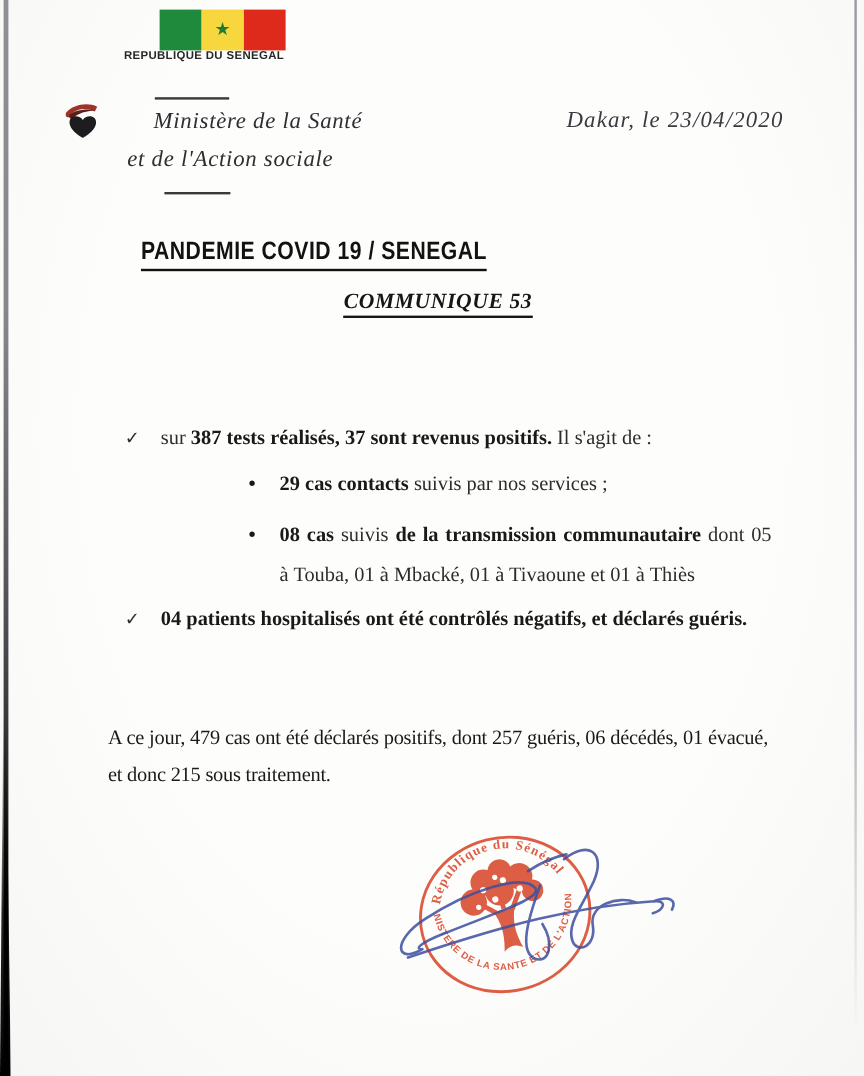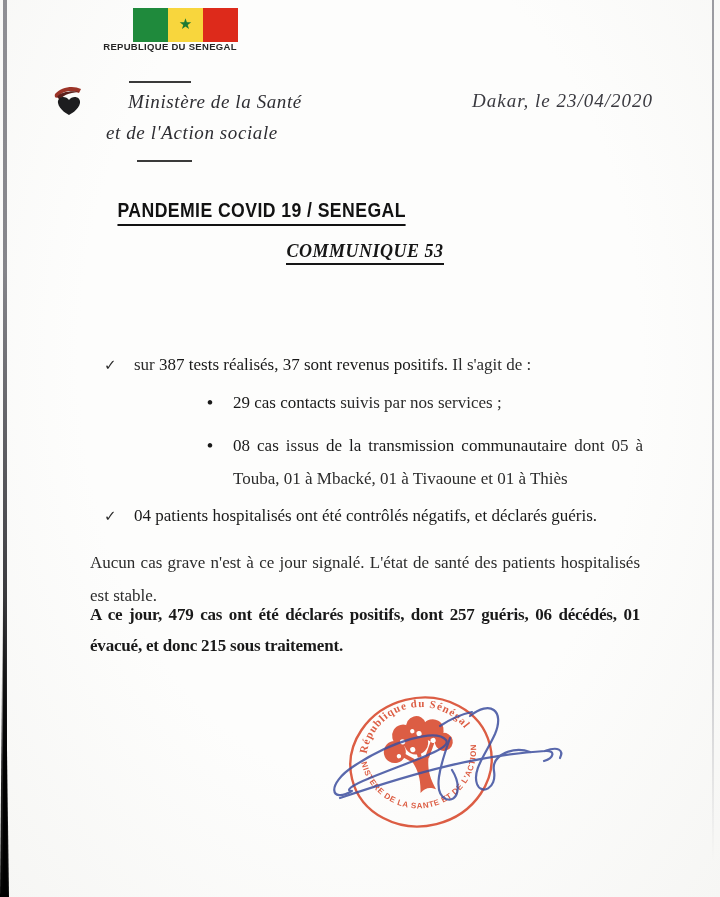--- a/index.html
+++ b/index.html
@@ -45,27 +45,27 @@
   .title-row{left:90px;top:198px;width:550px;text-align:left;}
   .title-inner{display:inline-block;transform:scaleX(.84);transform-origin:center;
     font-family:"Liberation Sans",sans-serif;font-weight:bold;font-size:21px;
     letter-spacing:.5px;color:#121212;border-bottom:2.5px solid #121212;padding-bottom:2px;}
   .subtitle-row{left:90px;top:241px;width:550px;text-align:center;}
   .subtitle-inner{display:inline-block;font-weight:bold;font-style:italic;font-size:18px;
     letter-spacing:.5px;color:#161616;border-bottom:2px solid #161616;padding-bottom:1px;}
 
   
   .para{left:90px;width:550px;font-size:17px;line-height:33px;text-align:justify;}
-  .b{font-weight:normal;color:#191919;}
+  .b{font-weight:bold;color:#191919;}
   .row-check{left:104px;display:flex;white-space:nowrap;font-size:17px;line-height:26px;}
   .row-check .glyph{flex:0 0 30px;font-family:"DejaVu Sans",sans-serif;font-size:15px;color:#2c2c2c;}
   .row-bullet{left:207px;width:436px;display:flex;font-size:17px;line-height:33px;}
   .row-bullet .glyph{flex:0 0 26px;font-weight:bold;font-size:17px;color:#191919;}
   .row-bullet .txt{flex:1;text-align:justify;}
-  .p2-bold{font-weight:bold;color:#191919;letter-spacing:-.2px;line-height:31px;}
+  .p2-bold{font-weight:normal;color:#191919;letter-spacing:-.2px;line-height:31px;}
   .p3{line-height:31px;}
   .p1{line-height:33px;}
 </style>
 </head>
 <body>
 
 <div class="page">
 
   <div class="abs edge-left"></div>
   <div class="abs edge-left-wedge"></div>
@@ -105,29 +105,28 @@
     <span class="txt"><span>sur </span><span class="b">387 tests réalisés, 37 sont revenus positifs.</span><span> Il s'agit de :</span></span>
   </div>
 
   <div class="abs row-bullet" style="top:386px">
     <span class="glyph">•</span>
     <span class="txt"><span class="b">29 cas contacts</span><span> suivis par nos services ;</span></span>
   </div>
 
   <div class="abs row-bullet" style="top:429px">
     <span class="glyph">•</span>
-    <span class="txt"><span class="b">08 cas</span><span> issus </span><span class="b">de la transmission communautaire</span><span> dont 05 à Touba, 01 à Mbacké, 01 à Tivaoune et 01 à Thiès</span></span>
+    <span class="txt"><span class="b">08 cas</span><span> suivis </span><span class="b">de la transmission communautaire</span><span> dont 05 à Touba, 01 à Mbacké, 01 à Tivaoune et 01 à Thiès</span></span>
   </div>
 
   <div class="abs row-check" style="top:503px">
     <span class="glyph">✓</span>
     <span class="txt b">04 patients hospitalisés ont été contrôlés négatifs, et déclarés guéris.</span>
   </div>
 
-  <div class="abs para p1" style="top:546px">Aucun cas grave n'est à ce jour signalé. L'état de santé des patients hospitalisés est stable.</div>
   <div class="abs para p2-bold" style="top:599px">A ce jour, 479 cas ont été déclarés positifs, dont 257 guéris, 06 décédés, 01 évacué, et donc 215 sous traitement.</div>
 
   <svg class="abs" style="left:270px;top:668px" width="330" height="215" viewBox="0 0 330 215">
     <defs>
       <path id="arcTop" d="M 96,94 A 55,55 0 0 1 206,94"></path>
       <path id="arcBottom" d="M 93,80 A 58,58 0 0 0 209,84"></path>
     </defs>
     <g transform="rotate(-14 151 94)" opacity="0.88">
       <ellipse cx="151" cy="94" rx="71" ry="64" fill="none" stroke="#d8482b" stroke-width="2.4"></ellipse>
       <text font-family="Liberation Serif, serif" font-weight="bold" font-size="11" fill="#d8482b" letter-spacing="1" text-anchor="middle">

